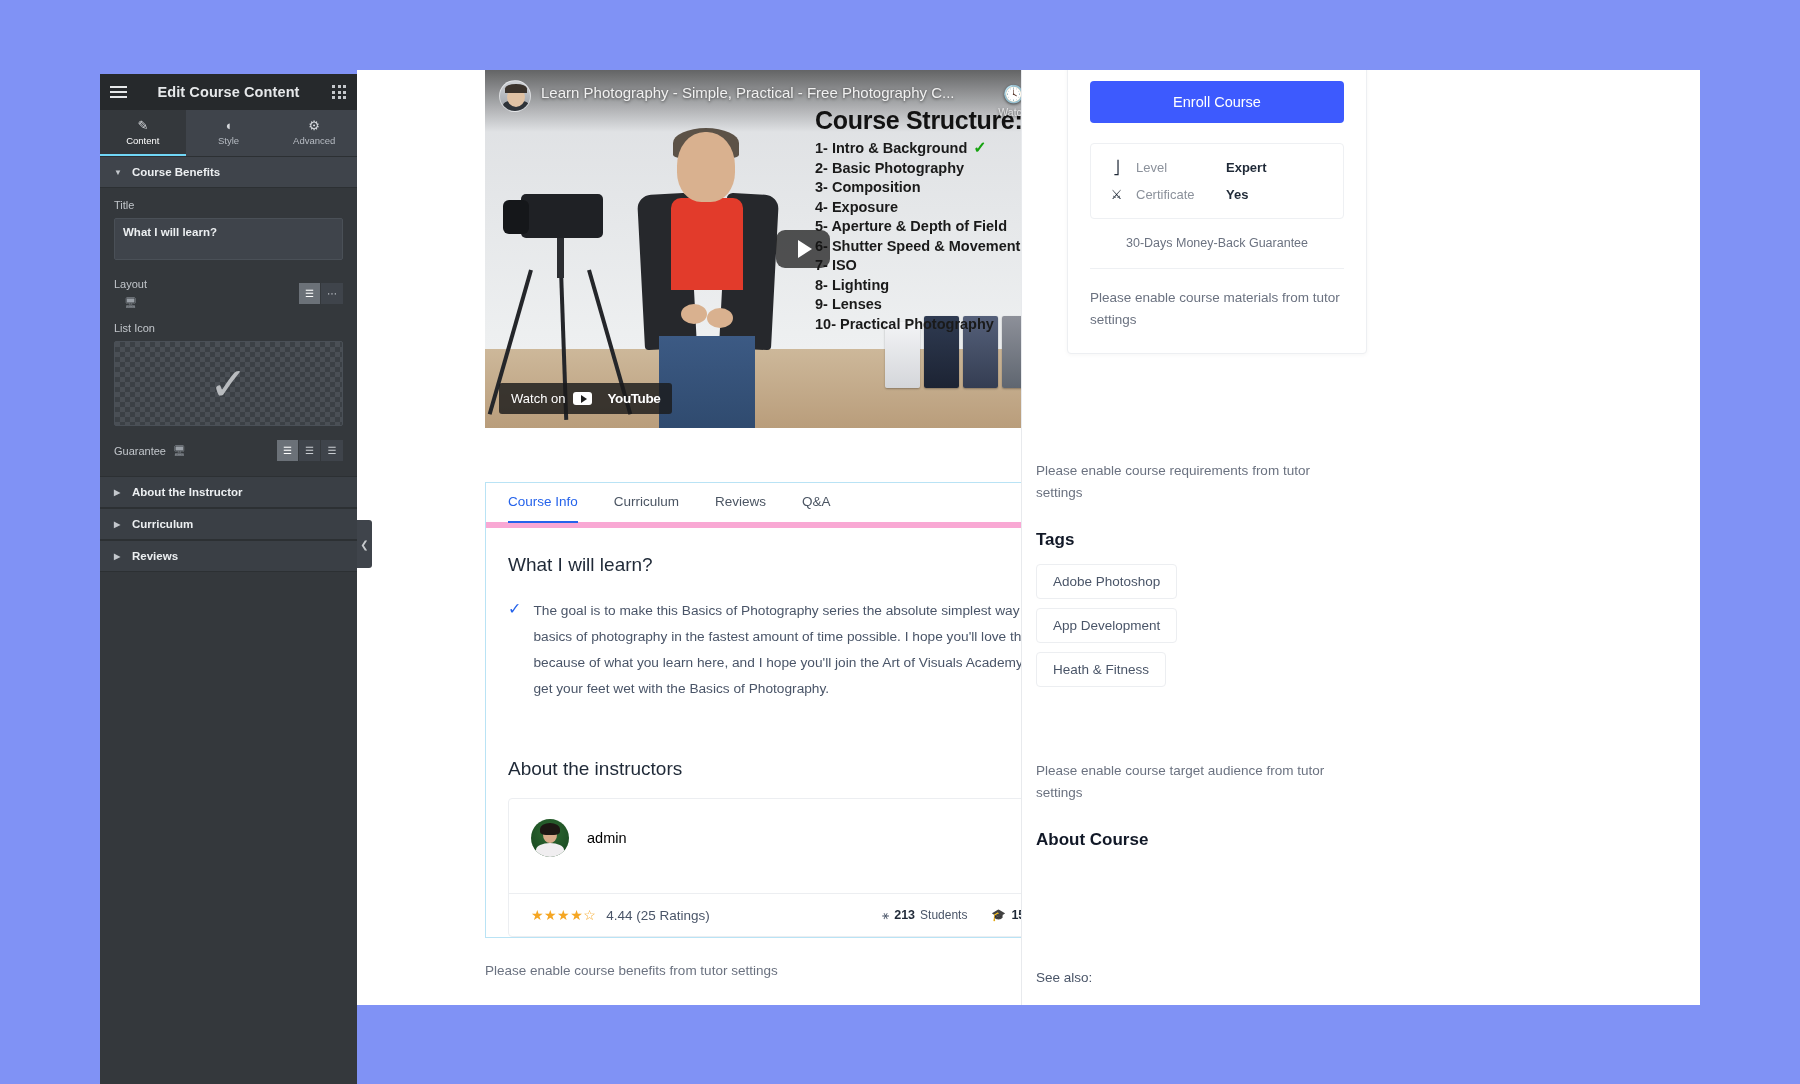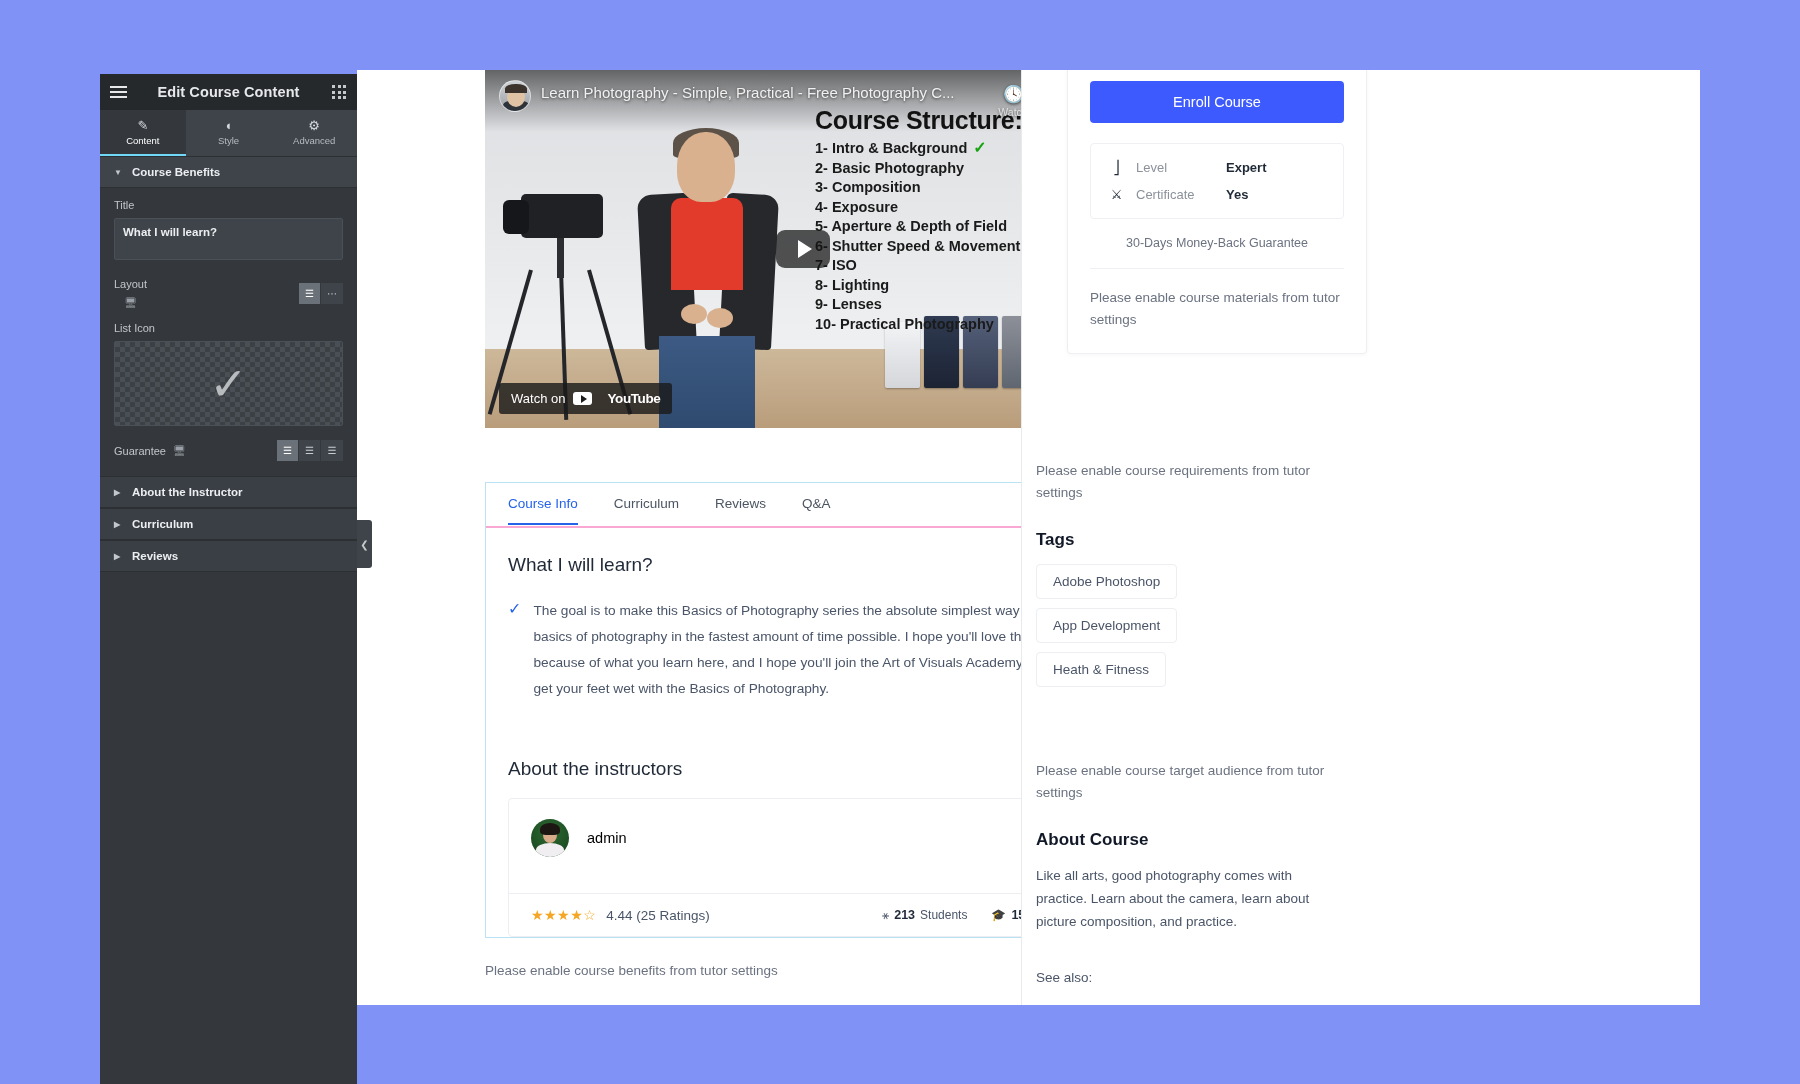--- a/index.html
+++ b/index.html
@@ -385,21 +385,21 @@
   
   .tabs-widget {
     position: absolute; left: 128px; top: 412px;
     width: 636px;
     border: 1px solid #b9e3f5;
     background: #fff;
   }
   .tabs-bar {
     display: flex; align-items: center;
     height: 45px;
-    border-bottom: 2px solid #f9a8d4;
+    border-bottom: 6px solid #f9a8d4;
     padding: 0 22px;
     position: relative;
   }
   .tab-item {
     font-size: 13.5px; color: #4b5563;
     padding: 0 0 12px;
     margin-right: 36px;
     margin-top: 12px;
     cursor: pointer;
     border-bottom: 2.5px solid transparent;
@@ -805,20 +805,19 @@
       <div class="side-h bold">Tags</div>
       <div class="tag-list">
         <div class="tag-chip">Adobe Photoshop</div>
         <div class="tag-chip">App Development</div>
         <div class="tag-chip">Heath &amp; Fitness</div>
       </div>
     </div>
 
     <div class="side-block" style="top:760px;">
       <div class="side-h bold">About Course</div>
-      <div class="about-body">Like all arts, good photography comes with practice. Learn about the camera, learn about picture composition, and practice.</div>
     </div>
 
     <div class="side-block" style="top:900px;">
       <div class="see-also">See also:</div>
     </div>
   </div>
 </div>
 
 </body></html>

